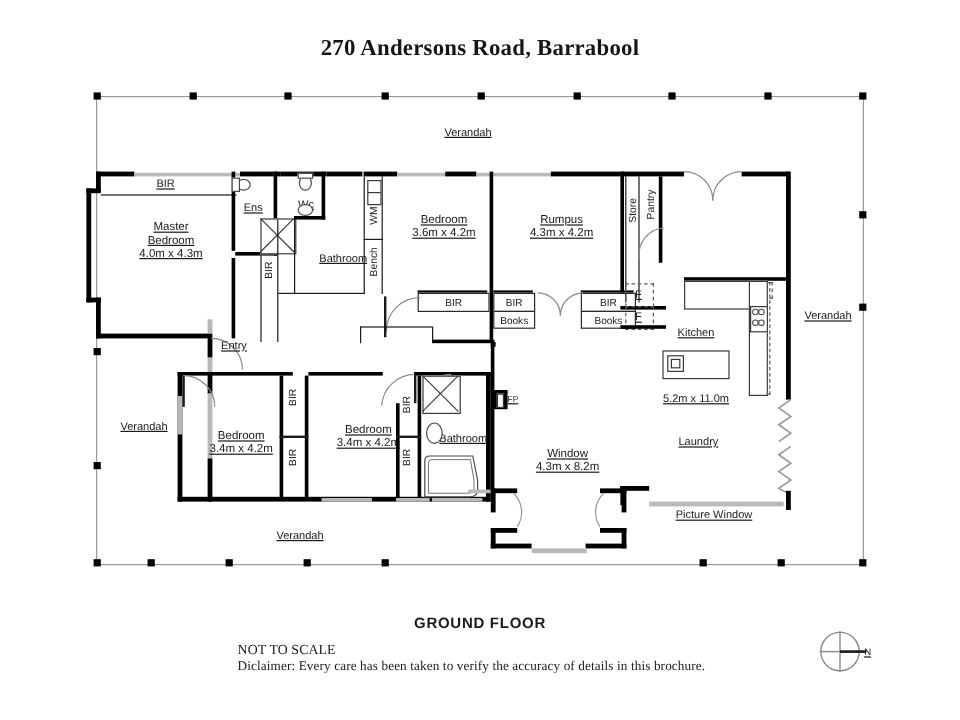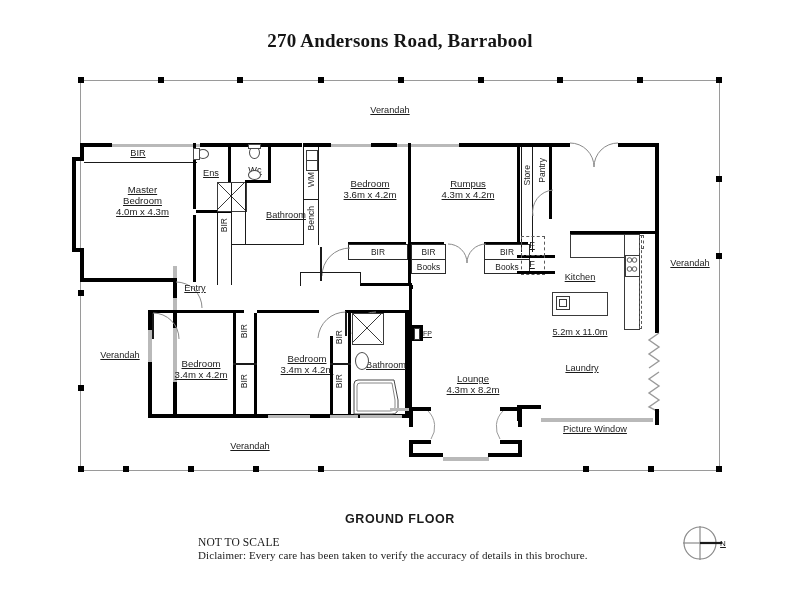--- a/index.html
+++ b/index.html
@@ -319,21 +319,21 @@
   </svg>
   <div class="glass" style="left:360px;top:415px;width:42px;height:3px;"></div>
 
   <div class="w" style="left:409px;top:285px;width:3px;height:125px;"></div>
   <div class="w" style="left:409px;top:285px;width:4px;height:4px;"></div>
   <div class="w" style="left:411px;top:325px;width:12px;height:16px;"></div>
   <div class="th" style="left:414px;top:328px;width:4px;height:10px;"></div>
   <div class="lbl" style="left:423px;top:328px;width:18px;font-size:7px;text-align:left;">FP</div>
 
   <div class="lbl b" style="left:432px;top:373px;width:82px;">
-    <span>Lounge</span><br>
+    <span>Window</span><br>
     <span>4.3m x 8.2m</span>
   </div>
 
   <div class="glass" style="left:390px;top:408px;width:20px;height:3px;"></div>
   <div class="w" style="left:409px;top:407px;width:22px;height:4px;"></div>
   <div class="w" style="left:409px;top:407px;width:4px;height:20px;"></div>
   <div class="w" style="left:409px;top:440px;width:22px;height:4px;"></div>
   <div class="w" style="left:409px;top:440px;width:4px;height:17px;"></div>
   <div class="w" style="left:409px;top:453px;width:34px;height:4px;"></div>
   <svg style="left:428px;top:411px;width:24px;height:30px;">

